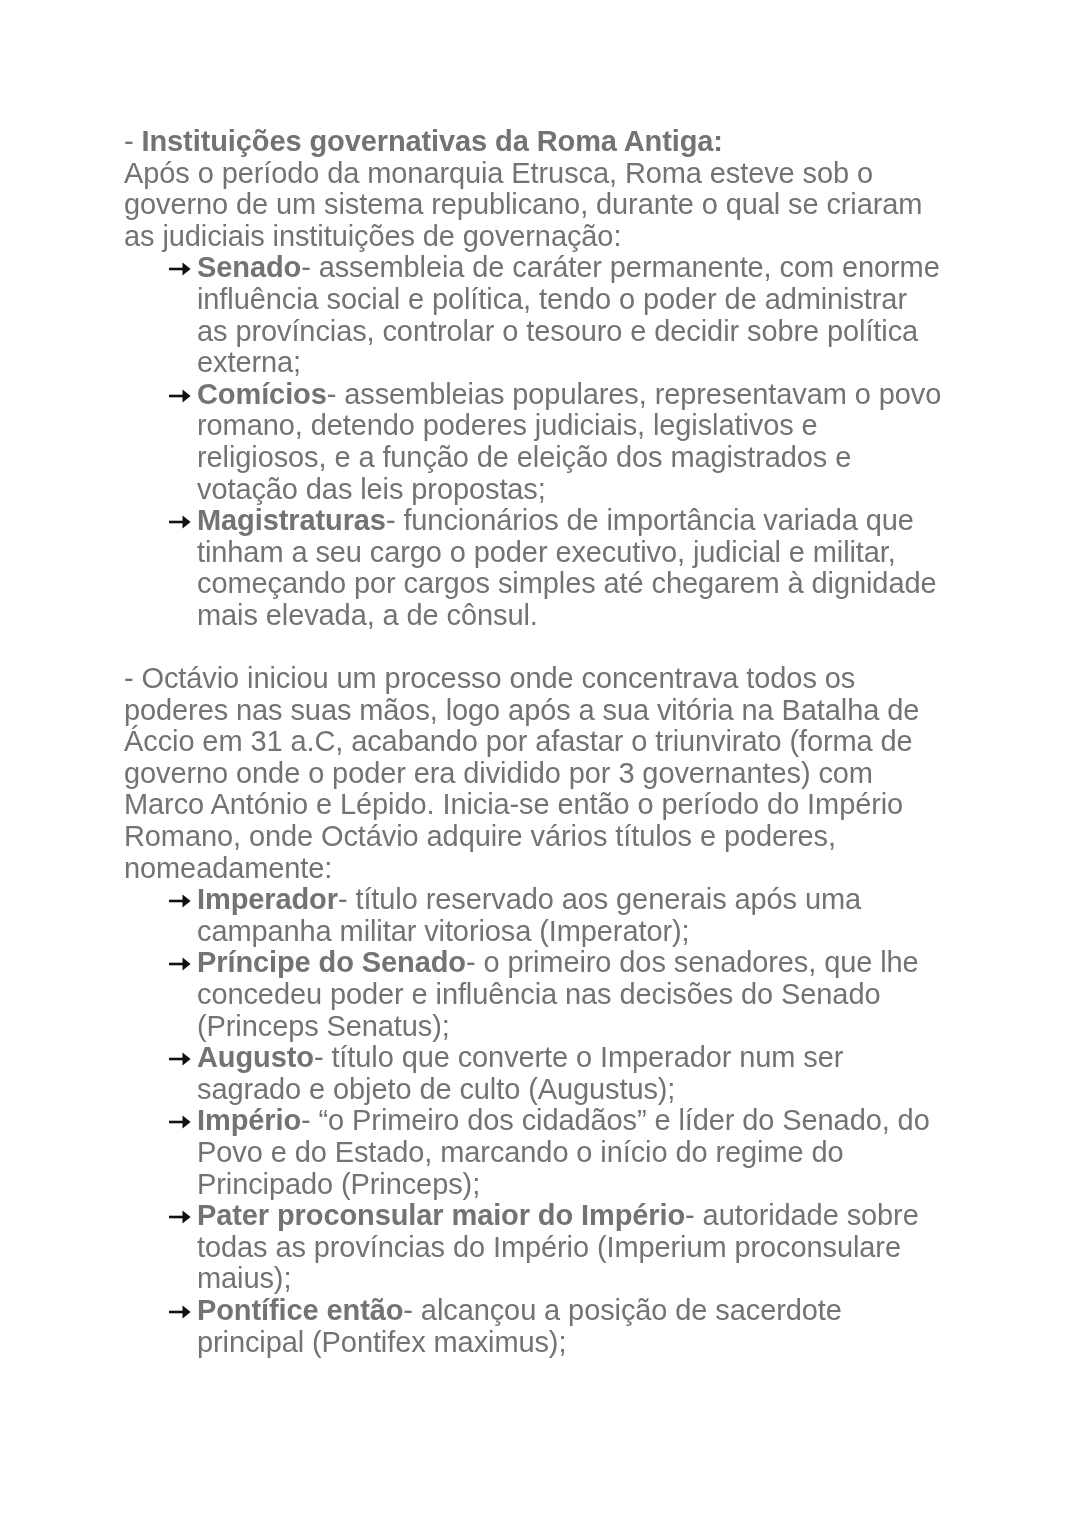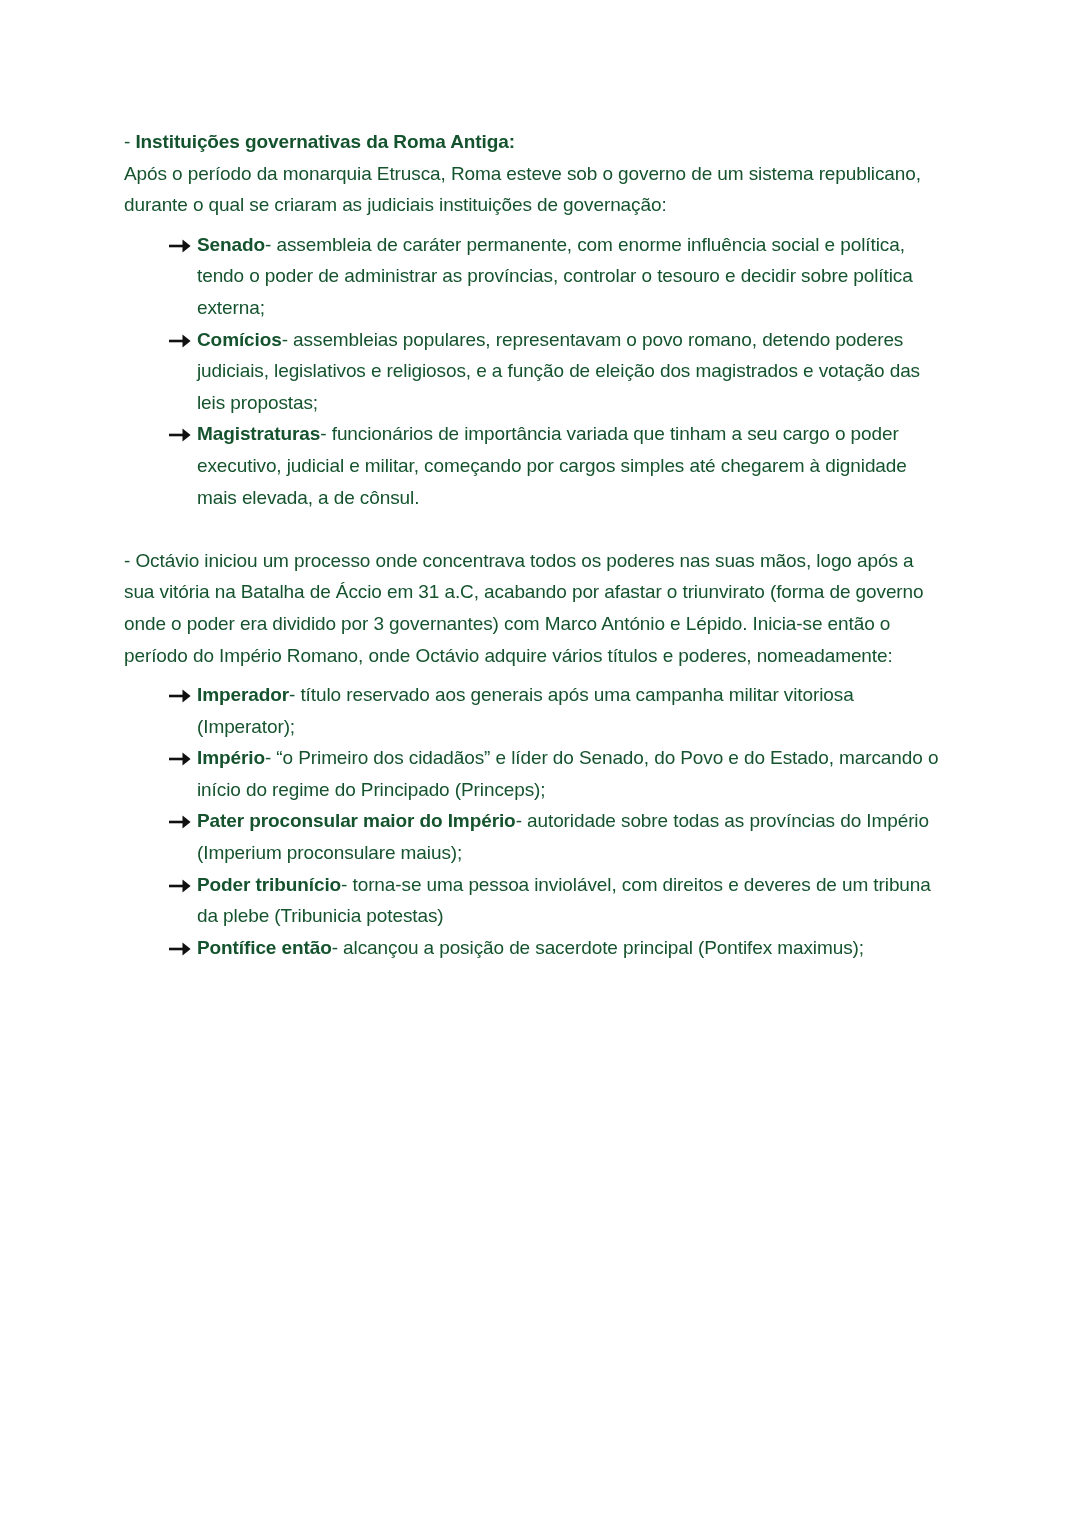--- a/index.html
+++ b/index.html
@@ -21,24 +21,24 @@
     width: 1080px;
     height: 1525px;
     background: #ffffff;
     box-sizing: border-box;
     padding: 126px 120px 0 124px;
     overflow: hidden;
   }
 
   .doc-body {
     width: 820px;
-    font-size: 19px;
+    font-size: 29px;
     line-height: 31.6px;
     letter-spacing: -0.1px;
-    color: #14532d;
+    color: #737373;
   }
 
   
   .para {
     margin: 0;
     text-align: left;
     white-space: normal;
   }
   .para .lead-dash {
     font-weight: 400;
@@ -84,21 +84,21 @@
   }
   .bullet-item .term {
     font-weight: 700;
   }
   .bullet-item .desc {
     font-weight: 400;
   }
 
   
   .list-after-para {
-    margin-top: 8px;
+    margin-top: 0;
   }
 </style>
 </head>
 <body>
 
 <div class="page">
   <div class="doc-body">
 
     <p class="para heading-para"><span class="lead-dash">- </span><span class="strong">Instituições governativas da Roma Antiga:</span></p>
 
@@ -143,49 +143,57 @@
 
       <li class="bullet-item">
         <span class="arrow">
           <svg width="26" height="16" viewBox="0 0 26 16" aria-hidden="true">
             <path d="M1 8 H19.5" stroke="#111111" stroke-width="2.6" stroke-linecap="butt" fill="none"></path>
             <path d="M14.5 1.4 L22.6 8 L14.5 14.6 Z" fill="#111111"></path>
           </svg>
         </span><span class="term">Imperador</span><span class="desc">- título reservado aos generais após uma campanha militar vitoriosa (Imperator);</span>
       </li>
 
-
+      <li class="bullet-item">
+        <span class="arrow">
+          <svg width="26" height="16" viewBox="0 0 26 16" aria-hidden="true">
+            <path d="M1 8 H19.5" stroke="#111111" stroke-width="2.6" stroke-linecap="butt" fill="none"></path>
+            <path d="M14.5 1.4 L22.6 8 L14.5 14.6 Z" fill="#111111"></path>
+          </svg>
+        </span><span class="term">Príncipe do Senado</span><span class="desc">- o primeiro dos senadores, que lhe concedeu poder e influência nas decisões do Senado (Princeps Senatus);</span>
+      </li>
+
+      <li class="bullet-item">
+        <span class="arrow">
+          <svg width="26" height="16" viewBox="0 0 26 16" aria-hidden="true">
+            <path d="M1 8 H19.5" stroke="#111111" stroke-width="2.6" stroke-linecap="butt" fill="none"></path>
+            <path d="M14.5 1.4 L22.6 8 L14.5 14.6 Z" fill="#111111"></path>
+          </svg>
+        </span><span class="term">Augusto</span><span class="desc">- título que converte o Imperador num ser sagrado e objeto de culto (Augustus);</span>
+      </li>
 
       <li class="bullet-item">
         <span class="arrow">
           <svg width="26" height="16" viewBox="0 0 26 16" aria-hidden="true">
             <path d="M1 8 H19.5" stroke="#111111" stroke-width="2.6" stroke-linecap="butt" fill="none"></path>
             <path d="M14.5 1.4 L22.6 8 L14.5 14.6 Z" fill="#111111"></path>
           </svg>
         </span><span class="term">Império</span><span class="desc">- “o Primeiro dos cidadãos” e líder do Senado, do Povo e do Estado, marcando o início do regime do Principado (Princeps);</span>
       </li>
 
 
       <li class="bullet-item">
         <span class="arrow">
           <svg width="26" height="16" viewBox="0 0 26 16" aria-hidden="true">
             <path d="M1 8 H19.5" stroke="#111111" stroke-width="2.6" stroke-linecap="butt" fill="none"></path>
             <path d="M14.5 1.4 L22.6 8 L14.5 14.6 Z" fill="#111111"></path>
           </svg>
         </span><span class="term">Pater proconsular maior do Império</span><span class="desc">- autoridade sobre todas as províncias do Império (Imperium proconsulare maius);</span>
       </li>
 
-      <li class="bullet-item">
-        <span class="arrow">
-          <svg width="26" height="16" viewBox="0 0 26 16" aria-hidden="true">
-            <path d="M1 8 H19.5" stroke="#111111" stroke-width="2.6" stroke-linecap="butt" fill="none"></path>
-            <path d="M14.5 1.4 L22.6 8 L14.5 14.6 Z" fill="#111111"></path>
-          </svg>
-        </span><span class="term">Poder tribunício</span><span class="desc">- torna-se uma pessoa inviolável, com direitos e deveres de um tribuna da plebe (Tribunicia potestas)</span>
-      </li>
 
       <li class="bullet-item">
         <span class="arrow">
           <svg width="26" height="16" viewBox="0 0 26 16" aria-hidden="true">
             <path d="M1 8 H19.5" stroke="#111111" stroke-width="2.6" stroke-linecap="butt" fill="none"></path>
             <path d="M14.5 1.4 L22.6 8 L14.5 14.6 Z" fill="#111111"></path>
           </svg>
         </span><span class="term">Pontífice então</span><span class="desc">- alcançou a posição de sacerdote principal (Pontifex maximus);</span>
       </li>
 

